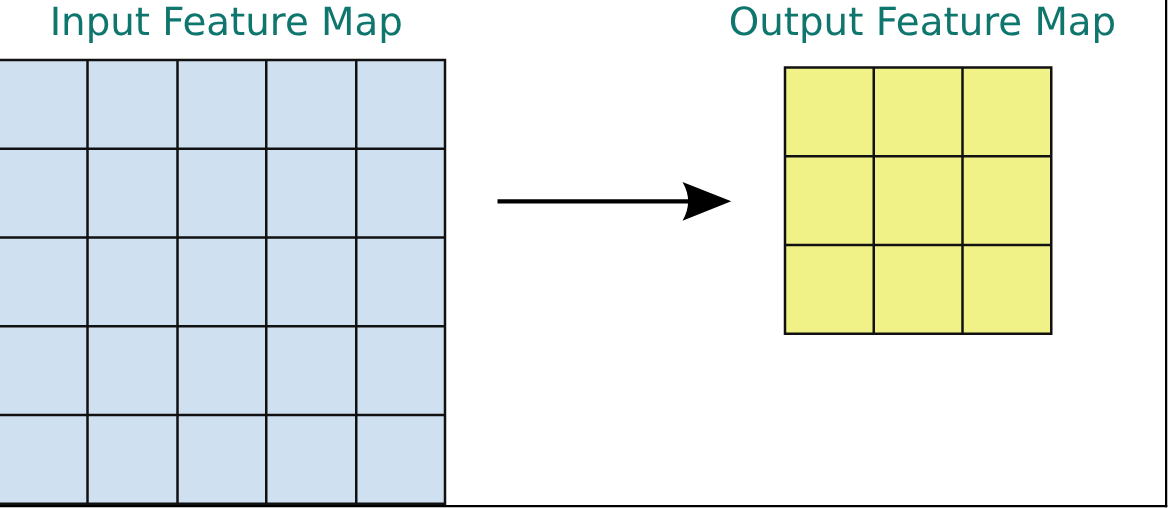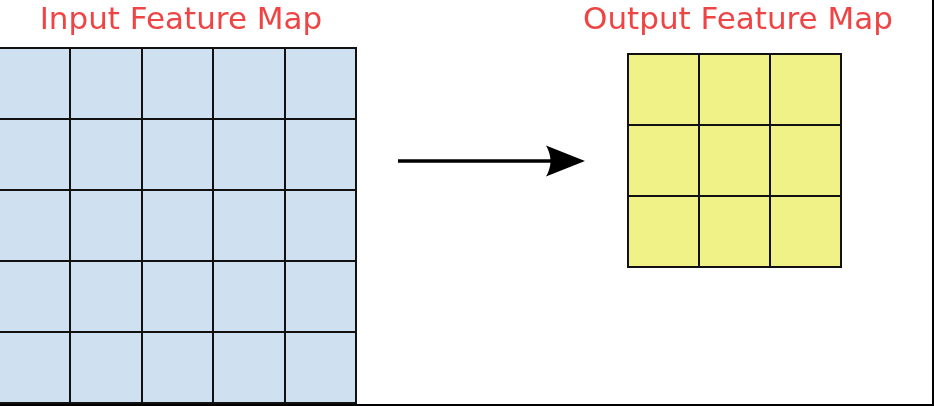--- a/index.html
+++ b/index.html
@@ -16,21 +16,21 @@
     background: #ffffff;
     border-right: 2px solid #000000;
     border-bottom: 2px solid #000000;
     overflow: hidden;
   }
   .map-title {
     position: absolute;
     top: 3px;
     font-size: 31px;
     line-height: 1.0;
-    color: #ef4444;
+    color: #0f766e;
     text-align: center;
     white-space: nowrap;
   }
   .title-input  { left: 0px;   width: 362px; }
   .title-output { left: 556px; width: 364px; }
   .feature-grid {
     position: absolute;
     display: grid;
     box-sizing: border-box;
     padding: 2px;

